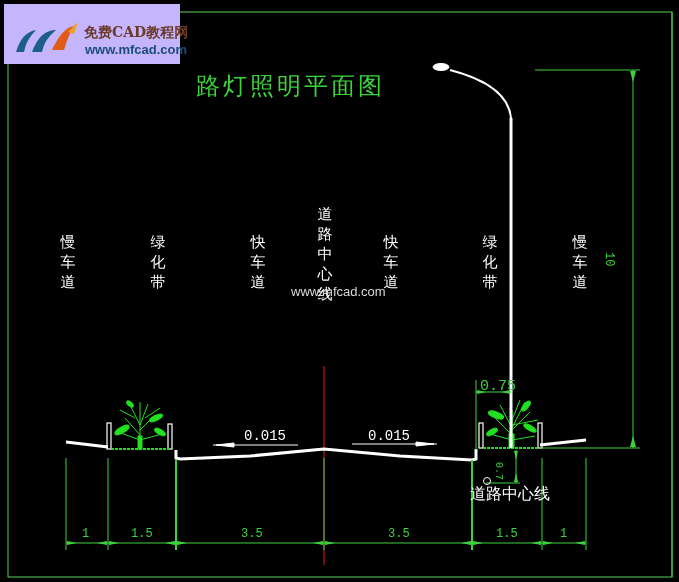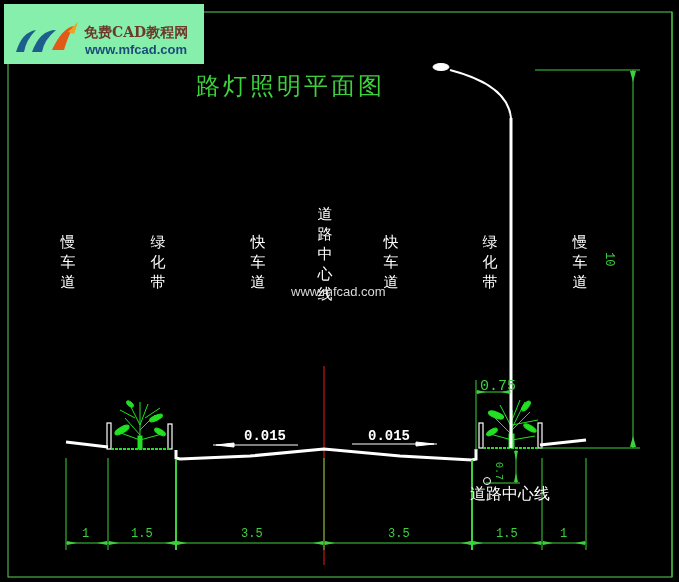--- a/index.html
+++ b/index.html
@@ -1,26 +1,26 @@
 <!DOCTYPE html>
 <html><head>
 <meta charset="utf-8">
 <style>
   html, body { margin: 0; padding: 0; background: #000; }
   body { width: 679px; height: 582px; position: relative; overflow: hidden; font-family: "DejaVu Sans", sans-serif; }
   #canvas { position: absolute; left: 0; top: 0; width: 679px; height: 582px; }
-  .logo-box { position: absolute; left: 4px; top: 4px; width: 200px; height: 60px; background: #86efac; }
+  .logo-box { position: absolute; left: 4px; top: 4px; width: 176px; height: 60px; background: #c4b5fd; }
   .logo-mark { position: absolute; left: 8px; top: 16px; width: 70px; height: 36px; }
   .logo-cn { position: absolute; left: 80px; top: 20px; font-family: "DejaVu Serif", serif; font-weight: bold; font-size: 14px; color: #6b3a2a; letter-spacing: 0px; white-space: nowrap; }
   .logo-url { position: absolute; left: 81px; top: 38px; font-family: "Liberation Sans", sans-serif; font-weight: bold; font-size: 13px; color: #1c4d78; white-space: nowrap; }
   .title { position: absolute; left: 196px; top: 70px; font-family: "DejaVu Serif", serif; font-size: 24px; color: #3cd23c; letter-spacing: 3px; white-space: nowrap; text-align: right; }
   .vlabel { position: absolute; width: 20px; font-family: "DejaVu Sans", sans-serif; font-size: 15px; line-height: 20px; color: #ffffff; text-align: center; word-break: break-all; }
   .watermark { position: absolute; left: 291px; top: 284px; font-family: "Liberation Sans", sans-serif; font-size: 13px; color: #d8d8d8; white-space: nowrap; }
   .dimtext { position: absolute; font-family: "Liberation Mono", monospace; font-size: 12px; color: #3cd23c; white-space: nowrap; }
-  .slopetext { position: absolute; font-family: "Liberation Mono", monospace; font-size: 14px; color: #ffffff; white-space: nowrap; font-weight: bold; }
+  .slopetext { position: absolute; font-family: "Liberation Mono", monospace; font-size: 14px; color: #ffffff; white-space: nowrap; }
   .cable-label { position: absolute; left: 470px; top: 484px; font-family: "DejaVu Sans", sans-serif; font-size: 16px; color: #ffffff; white-space: nowrap; }
   .height-text { position: absolute; left: 616px; top: 252px; font-family: "Liberation Mono", monospace; font-size: 12px; color: #3cd23c; transform: rotate(90deg); transform-origin: left top; white-space: nowrap; }
 </style>
 </head>
 <body>
 
 <svg id="canvas" viewBox="0 0 679 582" xmlns="http://www.w3.org/2000/svg">
 
   <rect x="8" y="12" width="664" height="565" fill="none" stroke="#5ad25a" stroke-width="1"></rect>
 

